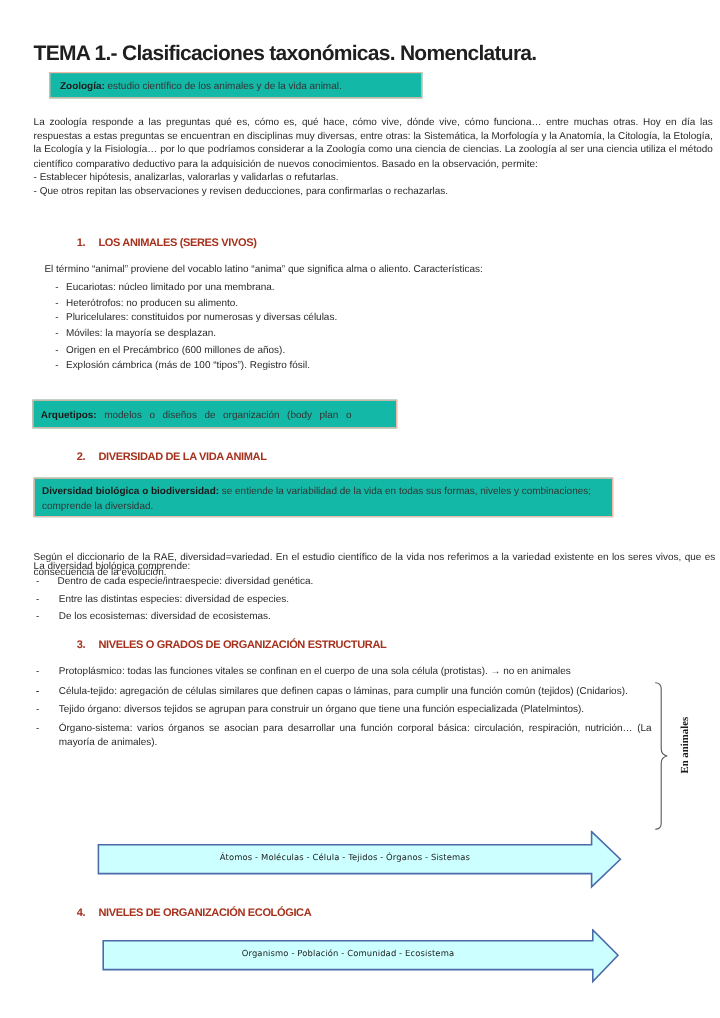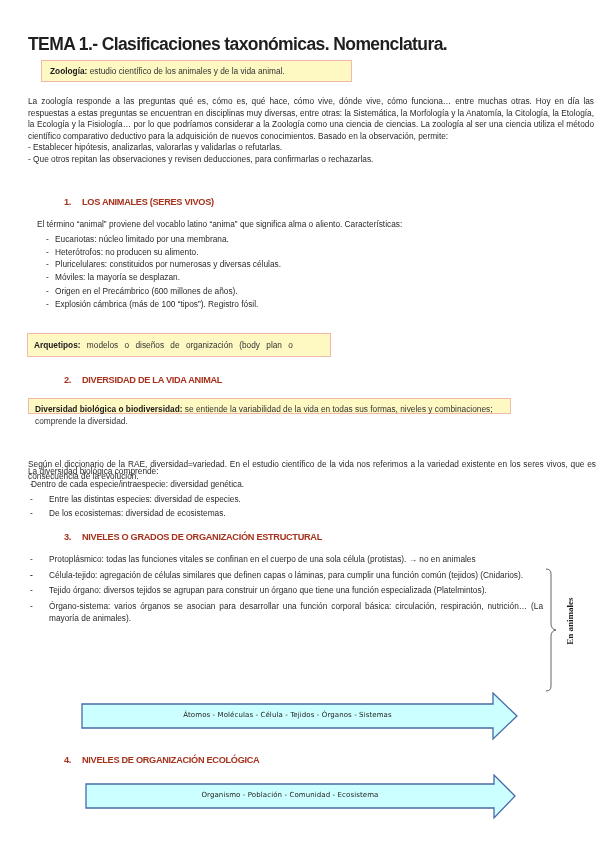--- a/index.html
+++ b/index.html
@@ -7,21 +7,21 @@
     width: 600px; height: 848px; position: relative; overflow: hidden;
     font-family: "Liberation Sans", "DejaVu Sans", sans-serif;
     color: #222222;
   }
   .abs { position: absolute; }
   .title {
     left: 28px; top: 34px; font-size: 17.5px; font-weight: bold;
     letter-spacing: -0.6px; color: #1f1f1f; white-space: nowrap;
   }
   .defbox {
-    border: 1.5px solid #f2b8a8; background: #fef9c3;
+    border: 1.5px solid #f2b8a8; background: #14b8a6;
     font-size: 8.3px; line-height: 12px; color: #333;
     box-sizing: border-box;
   }
   .defbox b { color: #1a1a1a; }
   .para {
     font-size: 8.3px; line-height: 11.6px; color: #2a2a2a;
     text-align: justify;
   }
   .para p { margin: 0; }
   .heading {
@@ -74,29 +74,29 @@
 </ul>
 
 <div class="abs defbox" style="left:27px; top:333px; width:304px; height:24px; padding:5px 6px; white-space:nowrap; word-spacing:4px;">
   <b style="word-spacing:0;">Arquetipos:</b><span> modelos o diseños de organización (body plan o</span>
 </div>
 
 <div class="abs heading" style="left:64px; top:375px;">
   <span class="num">2.</span><span>DIVERSIDAD DE LA VIDA ANIMAL</span>
 </div>
 
-<div class="abs defbox" style="left:28px; top:398px; width:483px; height:16px; padding:4px 6px;">
+<div class="abs defbox" style="left:28px; top:398px; width:483px; height:33px; padding:4px 6px;">
   <b>Diversidad biológica o biodiversidad:</b><span> se entiende la variabilidad de la vida en todas sus formas, niveles y combinaciones; comprende la diversidad.</span>
 </div>
 
 <div class="abs para" style="left:28px; top:443px; width:568px;margin-top:16px;">Según el diccionario de la RAE, diversidad=variedad. En el estudio científico de la vida nos referimos a la variedad existente en los seres vivos, que es consecuencia de la evolución.</div>
 <div class="abs para" style="left:28px; top:466px; width:400px; text-align:left;">La diversidad biológica comprende:</div>
 
 <ul class="abs list" style="left:30px; top:479px; width:520px;">
-  <li style="height:14.5px;"><span class="dash">-</span><span style="margin-left:1px;">Dentro de cada especie/intraespecie: diversidad genética.</span></li>
+  <li style="height:14.5px;"><span class="dash">-</span><span style="margin-left:18px;">Dentro de cada especie/intraespecie: diversidad genética.</span></li>
   <li style="height:14.5px;"><span class="dash">-</span><span style="margin-left:19px;">Entre las distintas especies: diversidad de especies.</span></li>
   <li style="height:14.5px;"><span class="dash">-</span><span style="margin-left:19px;">De los ecosistemas: diversidad de ecosistemas.</span></li>
 </ul>
 
 <div class="abs heading" style="left:64px; top:532px;">
   <span class="num">3.</span><span>NIVELES O GRADOS DE ORGANIZACIÓN ESTRUCTURAL</span>
 </div>
 
 <ul class="abs list" style="left:30px; top:553px; width:568px; line-height:12.5px;">
   <li style="margin-bottom:3px; white-space:nowrap;">

